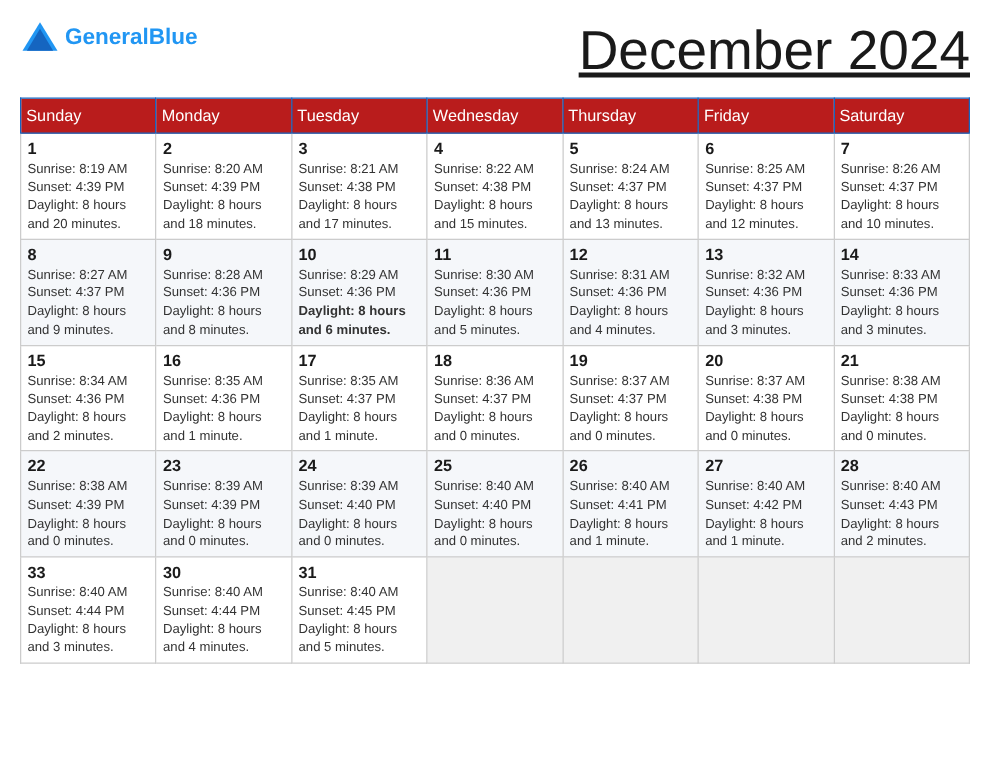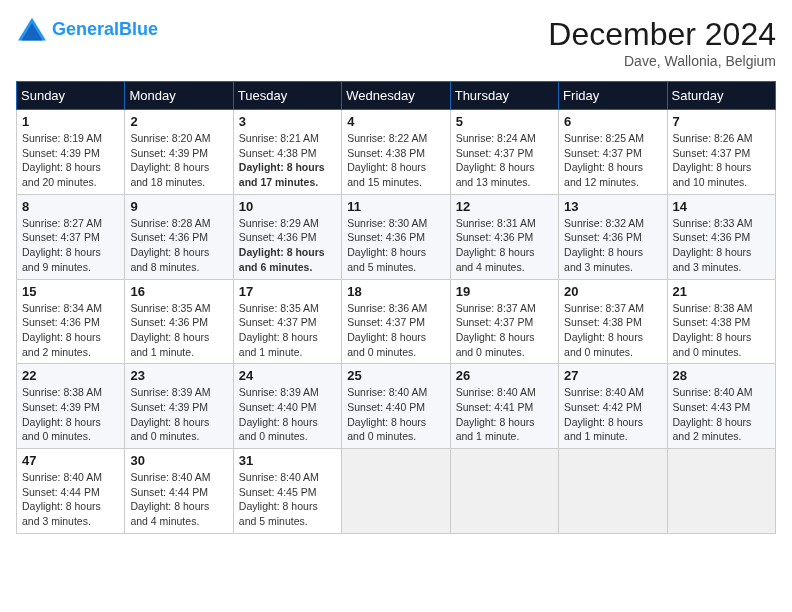--- a/index.html
+++ b/index.html
@@ -31,35 +31,36 @@
       color: #2196F3;
     }
     .logo-icon {
       width: 32px;
       height: 28px;
     }
     .title-area {
       text-align: right;
     }
     .month-title {
-      font-size: 32px;
+      font-size: 44px;
       font-weight: 300;
       color: #1a1a1a;
+      text-decoration: underline;
     }
     .location {
       font-size: 14px;
       color: #555;
     }
     .calendar {
       width: 100%;
       border-collapse: collapse;
       font-size: 11px;
     }
     .calendar th {
-      background: #0f172a;
+      background: #b91c1c;
       color: #fff;
       padding: 6px 4px;
       text-align: left;
       font-size: 13px;
       font-weight: normal;
       border: 1px solid #1565C0;
     }
     .calendar td {
       border: 1px solid #ccc;
       vertical-align: top;
@@ -95,21 +96,20 @@
     <svg class="logo-icon" viewBox="0 0 36 32" xmlns="http://www.w3.org/2000/svg">
       <polygon points="18,2 34,28 2,28" fill="#2196F3"></polygon>
       <polygon points="18,8 30,28 6,28" fill="#1565C0"></polygon>
     </svg>
     <div class="logo-text">
       <div><span>General</span><span style="color:#2196F3">Blue</span></div>
     </div>
   </div>
   <div class="title-area">
     <div class="month-title">December 2024</div>
-    <div class="location">Dave, Wallonia, Belgium</div>
   </div>
 </div>
 
 <table class="calendar">
   <thead>
     <tr>
     <th>Sunday</th>
         <th>Monday</th>
         <th>Tuesday</th>
         <th>Wednesday</th>
@@ -123,21 +123,21 @@
         <td>
           <span class="day-number">1</span>
           <div class="day-info"><span>Sunrise: 8:19 AM</span><br><span>Sunset: 4:39 PM</span><br><span style="font-weight: normal;">Daylight:  8 hours and 20 minutes.</span></div>
         </td>
         <td>
           <span class="day-number">2</span>
           <div class="day-info"><span>Sunrise: 8:20 AM</span><br><span>Sunset: 4:39 PM</span><br><span style="font-weight: normal;">Daylight:  8 hours and 18 minutes.</span></div>
         </td>
         <td>
           <span class="day-number">3</span>
-          <div class="day-info"><span>Sunrise: 8:21 AM</span><br><span>Sunset: 4:38 PM</span><br><span style="font-weight: bold;">Daylight:  8 hours and 17 minutes.</span></div>
+          <div class="day-info"><span>Sunrise: 8:21 AM</span><br><span>Sunset: 4:38 PM</span><br><span style="font-weight: normal;">Daylight:  8 hours and 17 minutes.</span></div>
         </td>
         <td>
           <span class="day-number">4</span>
           <div class="day-info"><span>Sunrise: 8:22 AM</span><br><span>Sunset: 4:38 PM</span><br><span style="font-weight: normal;">Daylight:  8 hours and 15 minutes.</span></div>
         </td>
         <td>
           <span class="day-number">5</span>
           <div class="day-info"><span>Sunrise: 8:24 AM</span><br><span>Sunset: 4:37 PM</span><br><span style="font-weight: normal;">Daylight:  8 hours and 13 minutes.</span></div>
         </td>
         <td>
@@ -234,21 +234,21 @@
           <span class="day-number">27</span>
           <div class="day-info"><span>Sunrise: 8:40 AM</span><br><span>Sunset: 4:42 PM</span><br><span style="font-weight: normal;">Daylight:  8 hours and 1 minute.</span></div>
         </td>
         <td>
           <span class="day-number">28</span>
           <div class="day-info"><span>Sunrise: 8:40 AM</span><br><span>Sunset: 4:43 PM</span><br><span style="font-weight: normal;">Daylight:  8 hours and 2 minutes.</span></div>
         </td>
       </tr>
       <tr>
         <td>
-          <span class="day-number">47</span>
+          <span class="day-number">33</span>
           <div class="day-info"><span>Sunrise: 8:40 AM</span><br><span>Sunset: 4:44 PM</span><br><span style="font-weight: normal;">Daylight:  8 hours and 3 minutes.</span></div>
         </td>
         <td>
           <span class="day-number">30</span>
           <div class="day-info"><span>Sunrise: 8:40 AM</span><br><span>Sunset: 4:44 PM</span><br><span style="font-weight: normal;">Daylight:  8 hours and 4 minutes.</span></div>
         </td>
         <td>
           <span class="day-number">31</span>
           <div class="day-info"><span>Sunrise: 8:40 AM</span><br><span>Sunset: 4:45 PM</span><br><span style="font-weight: normal;">Daylight:  8 hours and 5 minutes.</span></div>
         </td>

